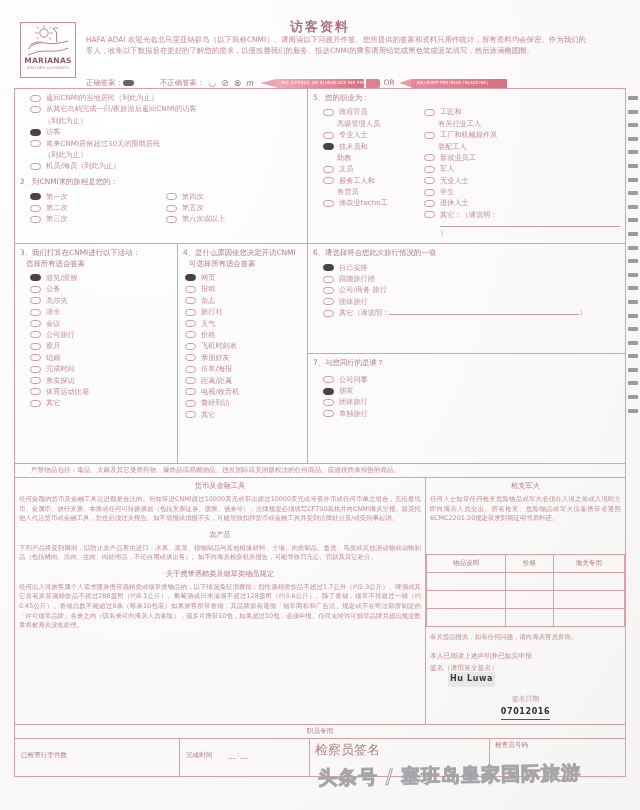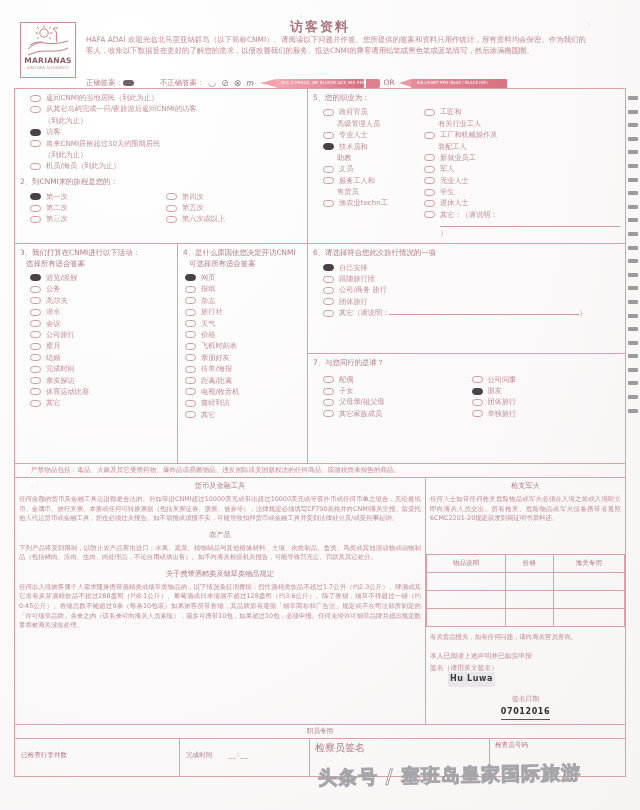--- a/index.html
+++ b/index.html
@@ -455,38 +455,20 @@
         </div>
 
         <div class="bx" style="border-top:none;border-left:none;padding:4px 5px;height:110px;box-sizing:border-box;">
           <div class="qnum">
             <span>7</span>、<span>与您同行的是谁？</span>
           </div>
           <div class="opts twocol" style="margin-top:6px;">
             <div>
               <div class="opt">
                   <span class="oval"></span>
-                  <span class="lbl">配偶</span>
-                </div>
-              <div class="opt">
-                  <span class="oval"></span>
-                  <span class="lbl">子女</span>
-                </div>
-              <div class="opt">
-                  <span class="oval"></span>
-                  <span class="lbl">父母亲/祖父母</span>
-                </div>
-              <div class="opt">
-                  <span class="oval"></span>
-                  <span class="lbl">其它家族成员</span>
-                </div>
-            </div>
-            <div>
-              <div class="opt">
-                  <span class="oval"></span>
                   <span class="lbl">公司同事</span>
                 </div>
               <div class="opt">
                   <span class="oval filled"></span>
                   <span class="lbl">朋友</span>
                 </div>
               <div class="opt">
                   <span class="oval"></span>
                   <span class="lbl">团体旅行</span>
                 </div>
@@ -560,21 +542,21 @@
     <div class="bx staffbar" style="border-top:none;width:612px;box-sizing:border-box;">职员专用</div>
 
     <div class="row">
       <div class="bx" style="width:166px;border-top:none;height:38px;box-sizing:border-box;padding:12px 6px;font-size:6.6px;color:#b07c87;">
         <span>已检查行李件数</span>
       </div>
       <div class="bx" style="width:130px;border-top:none;border-left:none;height:38px;box-sizing:border-box;padding:12px 6px;font-size:6.6px;color:#b07c87;">
         <span>完成时间</span>
         <span style="margin-left:14px;letter-spacing:1px;">__:__</span>
       </div>
-      <div class="bx" style="width:180px;border-top:none;border-left:none;height:38px;box-sizing:border-box;padding:2px 5px;font-size:10px;color:#b07c87;">
+      <div class="bx" style="width:180px;border-top:none;border-left:none;height:38px;box-sizing:border-box;padding:2px 5px;font-size:13px;color:#b07c87;">
         <span>检察员签名</span>
       </div>
       <div class="bx" style="width:136px;border-top:none;border-left:none;height:38px;box-sizing:border-box;padding:2px 5px;font-size:6.6px;color:#b07c87;">
         <span>检查员号码</span>
       </div>
     </div>
 
   </div>
 
   <div class="punches">

